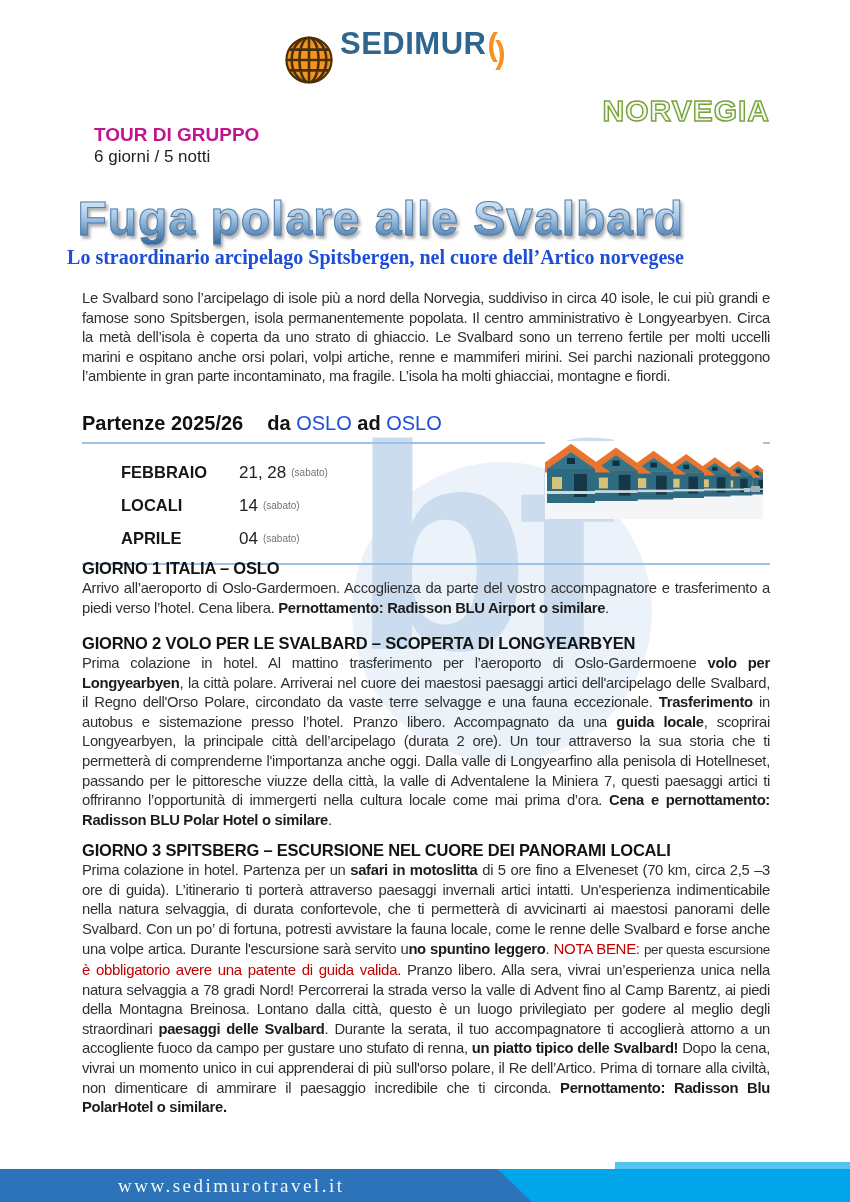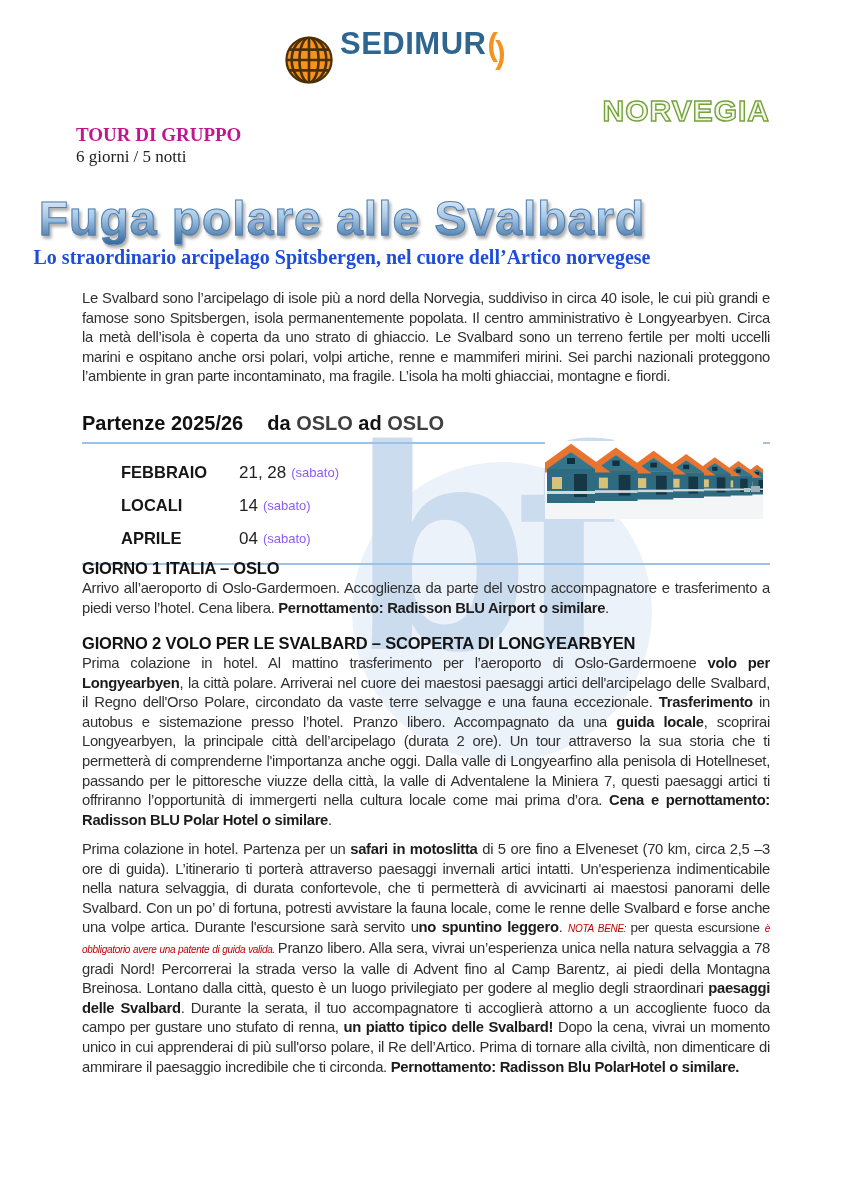--- a/index.html
+++ b/index.html
@@ -17,52 +17,52 @@
   .globe{width:52px;height:52px;margin-top:6px;}
   .logo-lines{margin-left:5px;}
   .logo-top{font-size:31px;font-weight:bold;color:#2F6690;line-height:1;letter-spacing:0.5px;white-space:nowrap;}
   .paren{color:#F6921E;font-weight:bold;}
   .paren-open{position:relative;top:1px;margin-left:1px;}
   .paren-close{position:relative;top:9px;left:-3px;}
   .logo-sub{font-size:28px;font-weight:600;color:#2F6690;letter-spacing:21px;margin-top:-5px;margin-left:8px;}
   .region{position:absolute;left:590px;top:94px;width:180px;text-align:right;
           font-size:30px;font-weight:bold;letter-spacing:1px;color:#F3F7EC;
           -webkit-text-stroke:1.4px #76A23C;}
-  .tour-meta{position:absolute;left:76px;top:124px;font-family:Liberation Serif, serif;}
+  .tour-meta{position:absolute;left:94px;top:124px;}
   .tour-type{font-size:19px;font-weight:bold;color:#C2148C;line-height:1.15;}
   .tour-duration{font-size:17px;color:#222;line-height:1.3;}
   
-  .hero{position:absolute;left:0;top:194px;width:684px;text-align:center;}
+  .hero{position:absolute;left:0;top:194px;width:684px;text-align:right;}
   .hero-title{display:inline-block;font-size:48px;font-weight:bold;letter-spacing:1px;
       background:linear-gradient(180deg,#eaf2fb 0%,#a9c9e6 45%,#34689f 100%);
       -webkit-background-clip:text;background-clip:text;color:transparent;
       -webkit-text-stroke:1px #537fae;
       filter:drop-shadow(2px 3px 1.5px rgba(110,110,110,0.55));line-height:1.05;}
   .hero-subtitle{font-family:"Liberation Serif",serif;font-size:20px;font-weight:bold;color:#1d4ed8;
       margin-top:2px;}
   
   .para{font-size:14.8px;letter-spacing:-0.3px;line-height:19.6px;text-align:justify;color:#303030;}
   .intro{position:absolute;left:82px;top:289px;width:688px;}
   .seg-n{font-weight:normal;}
   .seg-b{font-weight:bold;color:#1c1c1c;}
-  .seg-r{color:#C00000;font-size:10px;font-style:italic;}
+  .seg-r{color:#C00000;font-size:15px;}
   .seg-s{color:#303030;font-size:13.4px;}
   
   .departures{position:absolute;left:82px;top:412px;width:688px;}
   .dep-heading{font-size:20px;font-weight:bold;color:#111;}
   .dep-heading-right{margin-left:24px;}
   .seg-hk{color:#111;font-weight:bold;}
-  .seg-ho{color:#404040;font-weight:bold;}
+  .seg-ho{color:#1d4ed8;font-weight:normal;}
   .rule{height:2px;background:#9CC2E5;border:none;margin:0;}
   .rule-top{margin-top:7px;}
   .dep-rows{padding:12px 0 4px 15px;}
   .dep-row{height:33px;display:flex;align-items:center;margin-left:24px;}
   .dep-month{display:inline-block;width:118px;font-size:16.5px;font-weight:bold;color:#161616;}
   .dep-days{font-size:17px;color:#222;}
-  .dep-note{font-size:13px;color:#8b5cf6;margin-left:5px;}
+  .dep-note{font-size:10px;color:#737373;margin-left:5px;}
   .rule-bottom{margin-top:4px;}
   .dep-photo{position:absolute;left:463px;top:29px;width:218px;height:78px;z-index:2;background:#fff;}
   
   .day{position:absolute;left:82px;width:688px;}
   .day-1{top:558px;} .day-2{top:633px;} .day-3{top:840px;}
   .day-heading{font-size:16.5px;font-weight:bold;color:#141414;letter-spacing:-0.2px;line-height:21px;}
   
   .footer{position:absolute;left:0;top:1162px;width:850px;height:40px;z-index:3;}
   .footer-stripe{position:absolute;right:0;top:0;width:235px;height:8px;background:#55C3EF;}
   .footer-bar{position:absolute;left:0;top:7px;width:850px;height:33px;background:#00A6E9;}
@@ -175,19 +175,26 @@
       <div class="day-heading">GIORNO 1 ITALIA – OSLO</div>
       <div class="para"><span class="seg-n">Arrivo all’aeroporto di Oslo-Gardermoen. Accoglienza da parte del vostro accompagnatore e trasferimento a piedi verso l’hotel. Cena libera. </span><span class="seg-b">Pernottamento: Radisson BLU Airport o similare</span><span class="seg-n">.</span></div>
     </div>
 
     <div class="day day-2">
       <div class="day-heading">GIORNO 2 VOLO PER LE SVALBARD – SCOPERTA DI LONGYEARBYEN</div>
       <div class="para"><span class="seg-n">Prima colazione in hotel. Al mattino trasferimento per l’aeroporto di Oslo-Gardermoene </span><span class="seg-b">volo per Longyearbyen</span><span class="seg-n">, la città polare. Arriverai nel cuore dei maestosi paesaggi artici dell'arcipelago delle Svalbard, il Regno dell'Orso Polare, circondato da vaste terre selvagge e una fauna eccezionale. </span><span class="seg-b">Trasferimento</span><span class="seg-n"> in autobus e sistemazione presso l’hotel. Pranzo libero. Accompagnato da una </span><span class="seg-b">guida locale</span><span class="seg-n">, scoprirai Longyearbyen, la principale città dell’arcipelago (durata 2 ore). Un tour attraverso la sua storia che ti permetterà di comprenderne l'importanza anche oggi. Dalla valle di Longyearfino alla penisola di Hotellneset, passando per le pittoresche viuzze della città, la valle di Adventalene la Miniera 7, questi paesaggi artici ti offriranno l’opportunità di immergerti nella cultura locale come mai prima d’ora. </span><span class="seg-b">Cena e pernottamento: Radisson BLU Polar Hotel o similare</span><span class="seg-n">.</span></div>
     </div>
 
     <div class="day day-3">
+      <div class="day-heading">GIORNO 3  SPITSBERG – ESCURSIONE NEL CUORE DEI PANORAMI LOCALI</div>
       <div class="para"><span class="seg-n">Prima colazione in hotel. Partenza per un </span><span class="seg-b">safari in motoslitta</span><span class="seg-n"> di 5 ore fino a Elveneset (70 km, circa 2,5 –3 ore di guida). L’itinerario ti porterà attraverso paesaggi invernali artici intatti. Un'esperienza indimenticabile nella natura selvaggia, di durata confortevole, che ti permetterà di avvicinarti ai maestosi panorami delle Svalbard. Con un po’ di fortuna, potresti avvistare la fauna locale, come le renne delle Svalbard e forse anche una volpe artica. Durante l'escursione sarà servito u</span><span class="seg-b">no spuntino leggero</span><span class="seg-n">. </span><span class="seg-r">NOTA BENE: </span><span class="seg-s">per questa escursione </span><span class="seg-r">è obbligatorio avere una patente di guida valida. </span><span class="seg-n">Pranzo libero. Alla sera, vivrai un’esperienza unica nella natura selvaggia a 78 gradi Nord! Percorrerai la strada verso la valle di Advent fino al Camp Barentz, ai piedi della Montagna Breinosa. Lontano dalla città, questo è un luogo privilegiato per godere al meglio degli straordinari </span><span class="seg-b">paesaggi delle Svalbard</span><span class="seg-n">. Durante la serata, il tuo accompagnatore ti accoglierà attorno a un accogliente fuoco da campo per gustare uno stufato di renna, </span><span class="seg-b">un piatto tipico delle Svalbard!</span><span class="seg-n"> Dopo la cena, vivrai un momento unico in cui apprenderai di più sull'orso polare, il Re dell’Artico. Prima di tornare alla civiltà, non dimenticare di ammirare il paesaggio incredibile che ti circonda. </span><span class="seg-b">Pernottamento: Radisson Blu PolarHotel o similare.</span></div>
     </div>
 
   </div>
 
+  <div class="footer">
+    <div class="footer-stripe"></div>
+    <div class="footer-bar"></div>
+    <div class="footer-dark"></div>
+    <div class="footer-link">www.sedimurotravel.it</div>
+  </div>
 
 </div>
 
 </body></html>

